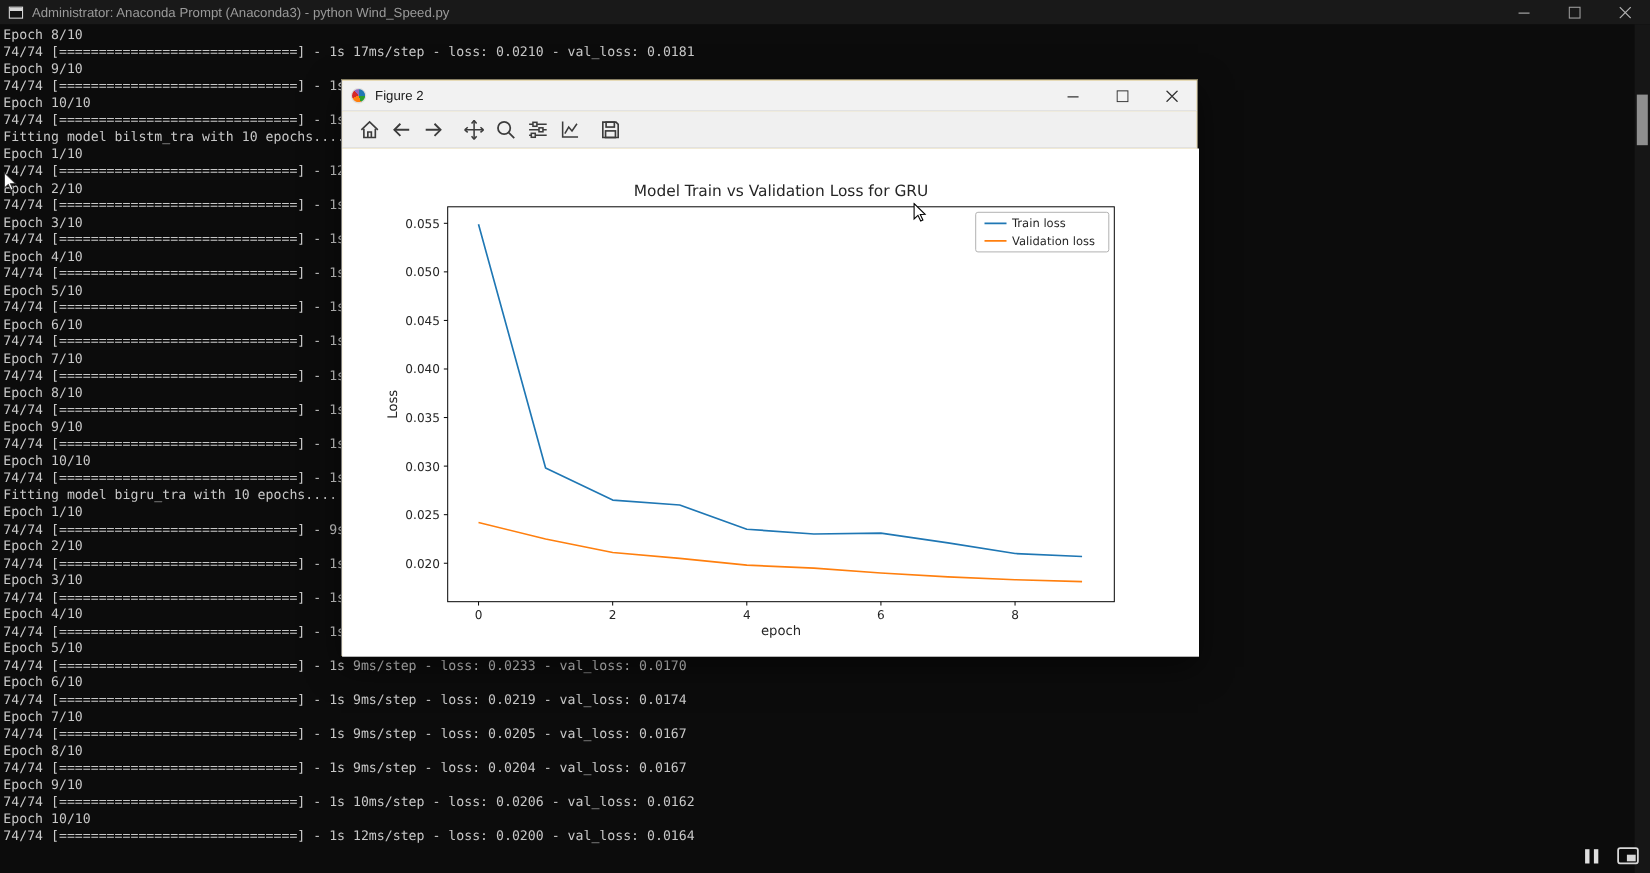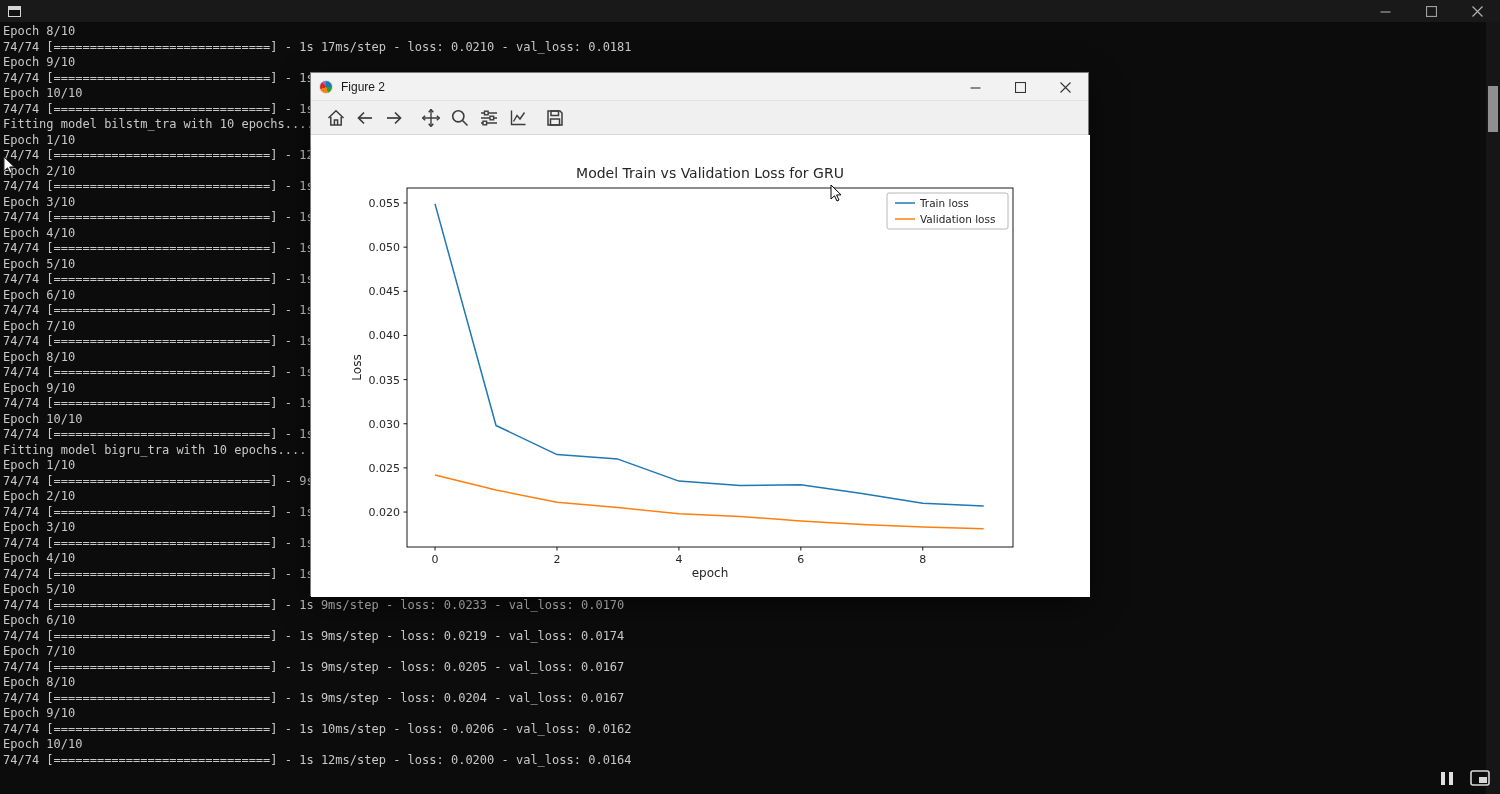--- a/index.html
+++ b/index.html
@@ -75,20 +75,21 @@
     position: absolute; right: 10px; bottom: 8px; z-index: 30;
     display: flex; align-items: center; gap: 16px;
   }
   .vc-icon { display: flex; align-items: center; justify-content: center; }
 </style>
 </head>
 <body>
 
 <div class="term-titlebar">
   <span class="term-icon"></span>
+  <span class="term-title">Administrator: Anaconda Prompt (Anaconda3) - python Wind_Speed.py</span>
   <div class="term-controls">
     <div class="tbtn">
       <svg width="11" height="11">
           <line x1="0.5" y1="6" x2="10.5" y2="6" stroke="#9f9f9f" stroke-width="1.2"></line>
         </svg>
     </div>
     <div class="tbtn">
       <svg width="11" height="11">
           <rect x="0.5" y="0.5" width="10" height="10" fill="none" stroke="#9f9f9f" stroke-width="1.2"></rect>
         </svg>

